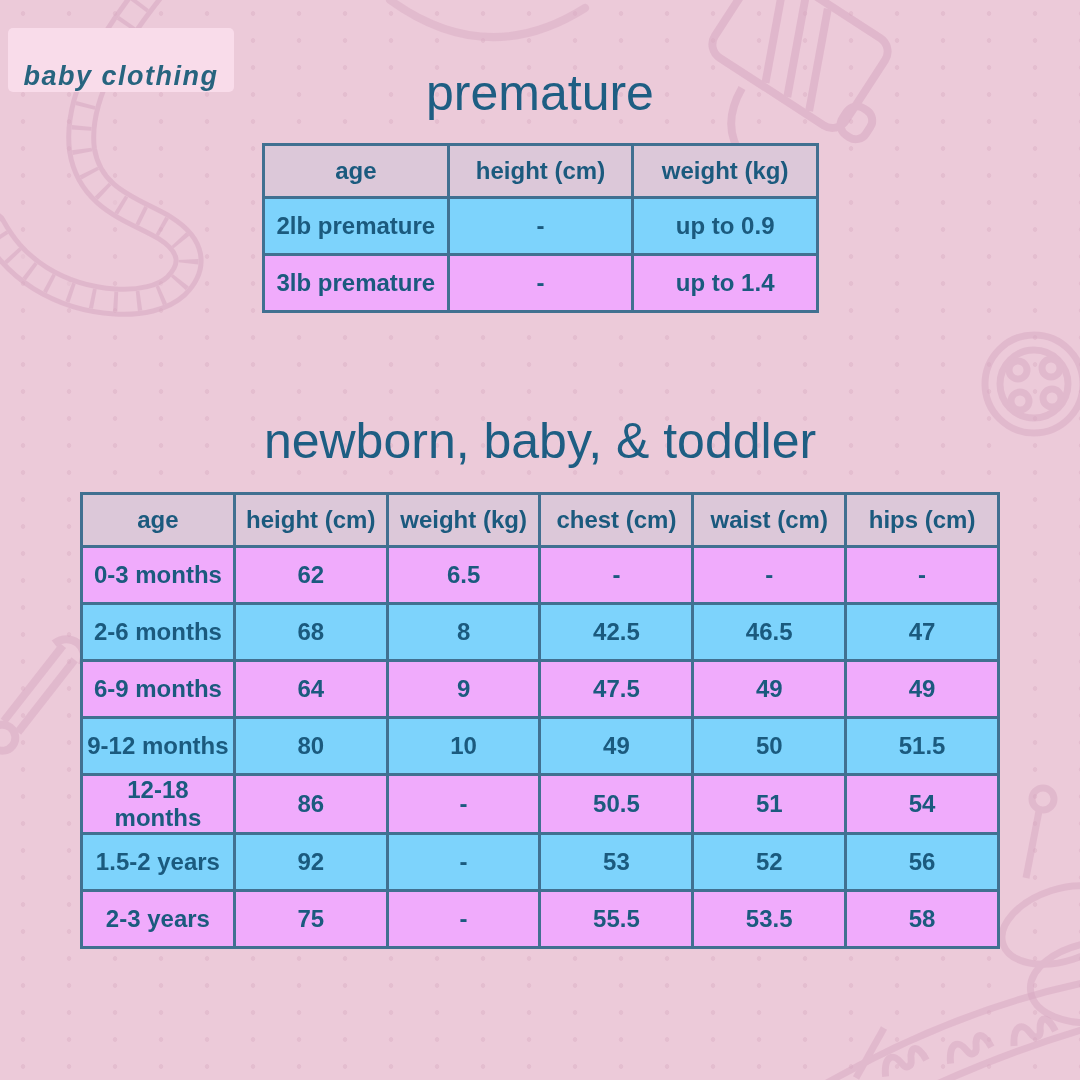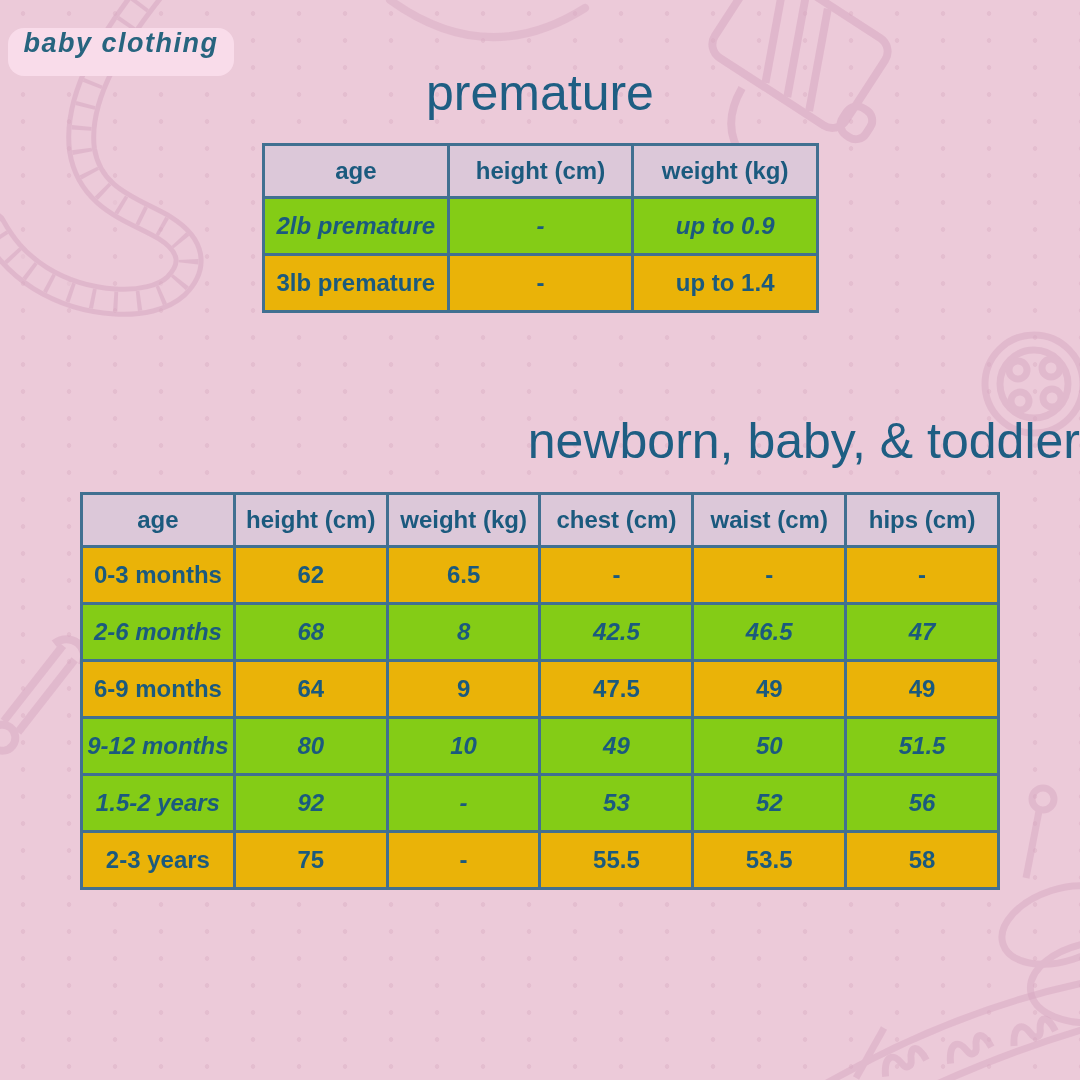--- a/index.html
+++ b/index.html
@@ -8,43 +8,43 @@
     background:#eccad9;
     font-family:"Liberation Sans",sans-serif;
   }
   body::after{
     content:"";position:absolute;inset:0;pointer-events:none;z-index:0;
     background-image:radial-gradient(circle, rgba(186,122,156,.16) 2px, transparent 2.6px);
     background-size:46px 27px;
   }
   .doodles{position:absolute;inset:0;z-index:1;}
   .badge{
-    position:absolute;left:8px;top:28px;width:226px;height:48px;z-index:3;
-    background:#f9dcea;border-radius:16px;
-    display:flex;align-items:flex-start;justify-content:center;
+    position:absolute;left:8px;top:28px;width:226px;height:64px;z-index:3;
+    background:#f9dcea;border-radius:5px;
+    display:flex;align-items:flex-end;justify-content:center;
   }
   .badge span{
     color:#27647f;font-size:27px;font-weight:bold;font-style:italic;letter-spacing:1.5px;
   }
   .page-title{
     position:absolute;left:0;width:1080px;text-align:center;z-index:3;
     color:#1e5e83;font-weight:normal;font-size:50px;letter-spacing:0;
   }
   #title-premature{top:64px;}
-  #title-sizes{top:412px;text-align:right;}
+  #title-sizes{top:412px;}
   table{
     position:absolute;z-index:2;border-collapse:collapse;table-layout:fixed;
   }
   th,td{
     border:3px solid #417091;text-align:center;vertical-align:middle;
     color:#1b5a7e;font-size:24px;font-weight:bold;padding:0;
   }
   th{background:#dcc8d9;height:50px;}
-  tr.pink td{background:#84cc16;font-style:italic;}
-  tr.lav td{background:#eab308;}
+  tr.pink td{background:#7dd3fc;}
+  tr.lav td{background:#f0abfc;}
   #prem-table{left:262px;top:143px;width:557px;}
   #prem-table td{height:54px;}
   #size-table{left:80px;top:492px;width:920px;}
   #size-table td{height:54px;}
 </style>
 </head>
 <body>
 
 <svg class="doodles" width="1080" height="1080" viewBox="0 0 1080 1080" fill="none" xmlns="http://www.w3.org/2000/svg">
   <g opacity="0.55">
@@ -168,20 +168,28 @@
       <td>49</td>
     </tr>
     <tr class="pink">
       <td>9-12 months</td>
       <td>80</td>
       <td>10</td>
       <td>49</td>
       <td>50</td>
       <td>51.5</td>
     </tr>
+    <tr class="lav">
+      <td>12-18 months</td>
+      <td>86</td>
+      <td>-</td>
+      <td>50.5</td>
+      <td>51</td>
+      <td>54</td>
+    </tr>
     <tr class="pink">
       <td>1.5-2 years</td>
       <td>92</td>
       <td>-</td>
       <td>53</td>
       <td>52</td>
       <td>56</td>
     </tr>
     <tr class="lav">
       <td>2-3 years</td>

